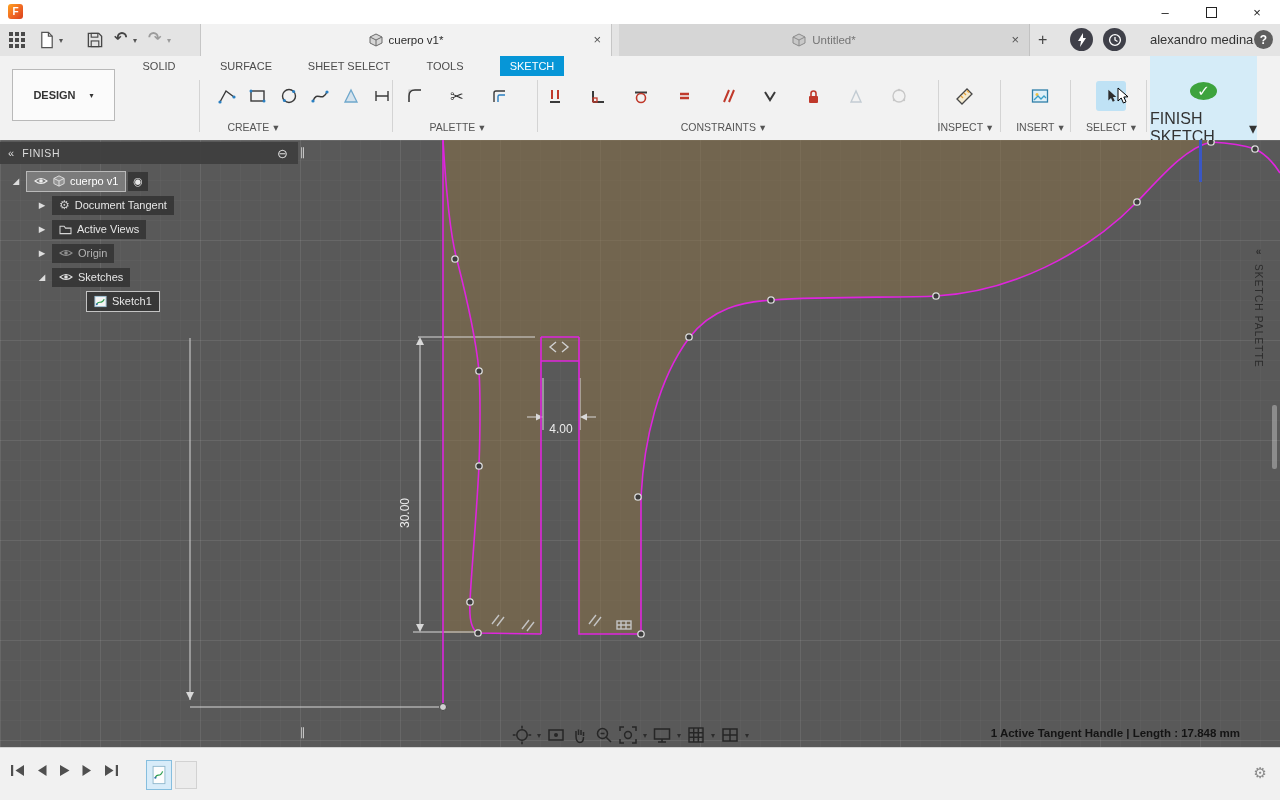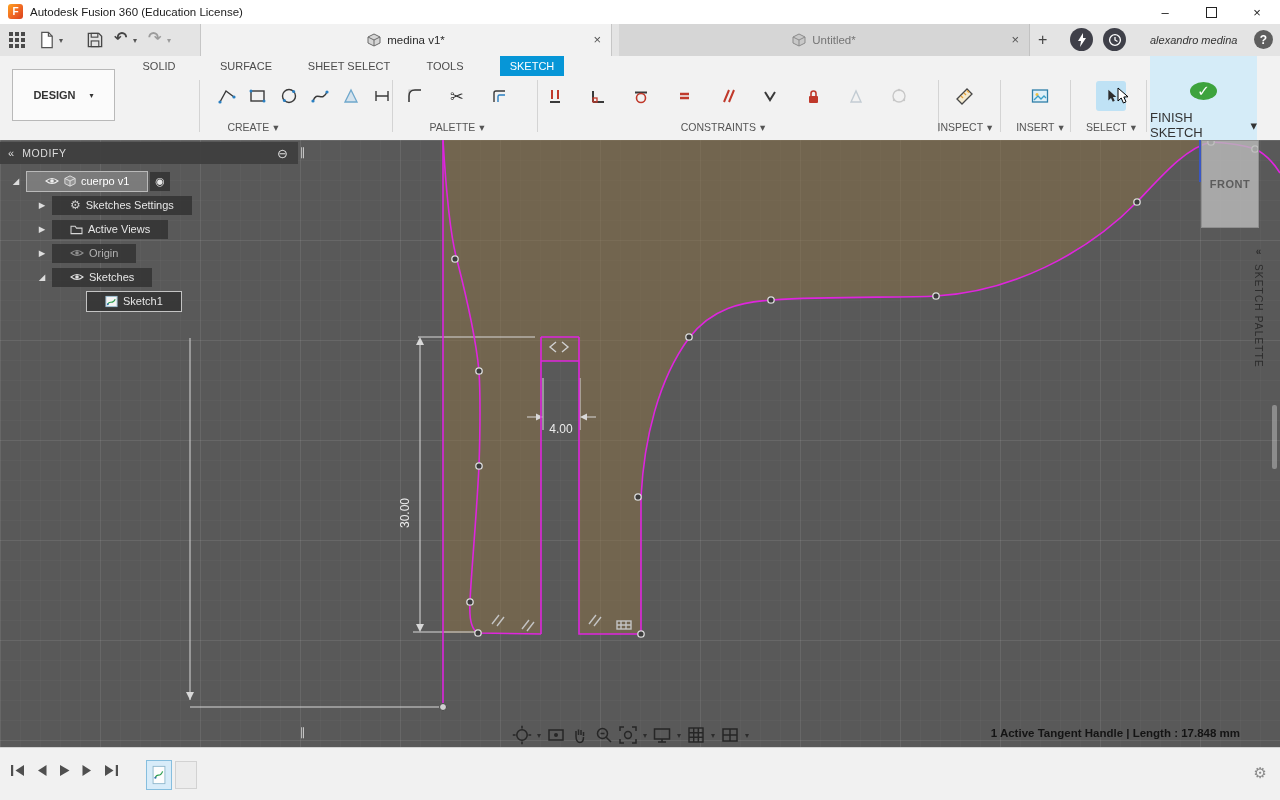--- a/index.html
+++ b/index.html
@@ -20,37 +20,37 @@
   
   .quickbar{position:absolute;top:24px;left:0;right:0;height:32px;background:#e4e4e4;}
   .qb-icon{position:absolute;top:7px;color:#454545;}
   .qb-caret{position:absolute;top:12px;font-size:8px;color:#555;}
   .doc-tab{position:absolute;top:0;height:32px;display:flex;align-items:center;justify-content:center;gap:6px;font-size:11.5px;}
   .doc-tab.active{left:200px;width:410px;background:#f2f2f2;border-left:1px solid #c6c6c6;border-right:1px solid #c6c6c6;color:#2b2b2b;}
   .doc-tab.inactive{left:619px;width:410px;background:#d6d6d6;border-right:1px solid #c2c2c2;color:#757575;}
   .tab-close{position:absolute;right:10px;top:0;line-height:32px;font-size:13px;color:#555;}
   .tab-add{position:absolute;left:1038px;top:0;line-height:32px;font-size:16px;color:#444;}
   .round-icon{position:absolute;top:4px;width:23px;height:23px;border-radius:50%;background:#3f4049;display:flex;align-items:center;justify-content:center;}
-  .user-name{position:absolute;left:1150px;top:0;line-height:32px;font-size:11px;color:#333;font-style:italic;}
+  .user-name{position:absolute;left:1150px;top:0;line-height:32px;font-size:13px;color:#333;}
   .help-circle{position:absolute;left:1254px;top:6px;width:19px;height:19px;border-radius:50%;background:#5e5e5e;color:#fff;
                font-size:12px;font-weight:bold;display:flex;align-items:center;justify-content:center;}
 
   
   .ribbon{position:absolute;top:56px;left:0;right:0;height:84px;background:#f2f2f2;border-bottom:1px solid #c8c8c8;}
   .ws-btn{position:absolute;left:12px;top:13px;width:101px;height:50px;background:#fbfbfb;border:1px solid #b9b9b9;
           display:flex;align-items:center;justify-content:center;gap:14px;font-size:11px;font-weight:bold;color:#333;}
   .rib-tab{position:absolute;top:0;height:20px;line-height:20px;font-size:11px;color:#4c4c4c;text-align:center;}
   .rib-tab.active{background:#0696d7;color:#ffffff;}
   .tool-tile{position:absolute;top:26px;width:28px;height:28px;display:flex;align-items:center;justify-content:center;}
   .group-label{position:absolute;top:65px;transform:translateX(-50%);font-size:10.5px;color:#555;white-space:nowrap;display:flex;gap:4px;align-items:center;}
   .rib-divider{position:absolute;top:24px;height:52px;width:1px;background:#d4d4d4;}
   .finish-panel{position:absolute;left:1150px;top:0;width:107px;height:84px;background:#d5ecf8;display:flex;flex-direction:column;align-items:center;}
   .finish-check{margin-top:26px;width:27px;height:27px;border-radius:50%;background:#3da33d;color:#fff;font-size:15px;font-weight:bold;
                 display:flex;align-items:center;justify-content:center;}
-  .finish-label{margin-top:10px;font-size:13px;color:#333;display:flex;gap:4px;align-items:center;}
+  .finish-label{margin-top:10px;font-size:16px;color:#333;display:flex;gap:4px;align-items:center;}
   .select-tile{position:absolute;left:1096px;top:25px;width:30px;height:30px;background:#bfe2f5;border-radius:3px;
                display:flex;align-items:center;justify-content:center;}
   .cursor-overlay{position:absolute;left:1116px;top:31px;z-index:40;}
 
   
   .canvas{position:absolute;top:140px;left:0;width:1280px;height:607px;overflow:hidden;background-color:#595959;
     background-image:
       linear-gradient(rgba(255,255,255,0.06) 1px, transparent 1px),
       linear-gradient(90deg, rgba(255,255,255,0.06) 1px, transparent 1px),
       linear-gradient(rgba(255,255,255,0.025) 1px, transparent 1px),
@@ -69,21 +69,21 @@
 
   
   .browser-header{position:absolute;left:0;top:2px;width:298px;height:22px;background:rgba(62,62,62,0.92);
                   display:flex;align-items:center;color:#dcdcdc;}
   .bh-collapse{margin-left:8px;font-size:11px;}
   .bh-label{margin-left:8px;font-size:10.5px;letter-spacing:0.6px;flex:1;}
   .bh-minus{margin-right:10px;font-size:13px;}
   .grip{position:absolute;color:#d3d3d3;font-size:11px;}
   .b-row{position:absolute;height:22px;display:flex;align-items:center;gap:2px;}
   .tri{width:16px;text-align:center;font-size:8.5px;color:#ddd;}
-  .chip{display:flex;align-items:center;gap:5px;background:rgba(48,48,48,0.78);padding:0 18px;height:19px;color:#e6e6e6;font-size:11px;white-space:nowrap;}
+  .chip{display:flex;align-items:center;gap:5px;background:rgba(48,48,48,0.78);padding:0 7px;height:19px;color:#e6e6e6;font-size:11px;white-space:nowrap;}
   .chip.sel{background:rgba(125,125,125,0.95);border:1px solid #b9b9b9;color:#fff;}
   .chip.outline{border:1px solid #c3c3c3;}
   .chip.dim{color:#b2b2b2;}
   .gear-glyph{font-size:12px;color:#cfcfcf;}
 
   
   .comments-bar{position:absolute;left:0;top:582px;width:297px;height:23px;background:rgba(62,62,62,0.92);
                 display:flex;align-items:center;color:#e3e3e3;}
   .cb-label{margin-left:26px;font-size:10.5px;letter-spacing:0.6px;flex:1;}
   .cb-plus{margin-right:9px;font-size:13px;}
@@ -99,21 +99,20 @@
   .tl-ghost{width:20px;height:26px;background:#ececec;border:1px solid #d2d2d2;}
   .tl-gear{position:absolute;right:13px;top:16px;font-size:15px;color:#8a8a8a;}
 </style>
 </head>
 <body>
 
 <div class="screen">
 
   <div class="titlebar">
     <div class="logo">F</div>
-    <div class="app-title">Autodesk Fusion 360 (Education License)</div>
     <div class="win-controls">
       <div class="win-btn">–</div>
       <div class="win-btn">
           <span class="max-box"></span>
         </div>
       <div class="win-btn">×</div>
     </div>
   </div>
 
   <div class="quickbar">
@@ -151,21 +150,21 @@
     <span class="qb-icon" style="left:148px;top:4px;font-size:16px;font-weight:bold;opacity:.45">↷</span>
     <span class="qb-caret" style="left:167px;opacity:.5">▾</span>
 
     <div class="doc-tab active">
       <span>
         <svg width="14" height="14" viewBox="0 0 14 14">
             <path d="M7,1 L13,4 V10 L7,13 L1,10 V4 Z" fill="#d6d6d6" stroke="#6b6b6b" stroke-width="1"></path>
             <path d="M1,4 L7,7 L13,4 M7,7 V13" fill="none" stroke="#6b6b6b" stroke-width="1"></path>
           </svg>
       </span>
-      <span>medina v1*</span>
+      <span>cuerpo v1*</span>
       <span class="tab-close">×</span>
     </div>
     <div class="doc-tab inactive">
       <span>
         <svg width="14" height="14" viewBox="0 0 14 14">
             <path d="M7,1 L13,4 V10 L7,13 L1,10 V4 Z" fill="#c8c8c8" stroke="#8b8b8b" stroke-width="1"></path>
             <path d="M1,4 L7,7 L13,4 M7,7 V13" fill="none" stroke="#8b8b8b" stroke-width="1"></path>
           </svg>
       </span>
       <span>Untitled*</span>
@@ -440,33 +439,30 @@
       <g stroke="#c4c4c4" stroke-width="1.4" fill="none">
         <path d="M492,484 l7,-9 M497,486 l7,-9"></path>
         <path d="M522,489 l7,-9 M527,491 l7,-9"></path>
         <path d="M589,484 l7,-9 M594,486 l7,-9"></path>
         <rect x="617" y="481" width="14" height="8"></rect>
         <path d="M617,485 h14 M621,481 v8 M626,481 v8"></path>
       </g>
     </svg>
 
     <div class="vc-axis"></div>
-    <div class="viewcube">
-      <span>FRONT</span>
-    </div>
 
     <div class="palette-tab">
       <span class="palette-chevrons">«</span>
       <span class="palette-text">SKETCH PALETTE</span>
     </div>
     <div class="scroll-strip"></div>
 
     <div class="browser-header">
       <span class="bh-collapse">«</span>
-      <span class="bh-label">MODIFY</span>
+      <span class="bh-label">FINISH</span>
       <span class="bh-minus">⊖</span>
     </div>
     <span class="grip" style="left:300px;top:6px">∥</span>
 
     <div class="b-row" style="left:8px;top:30px">
       <span class="tri">◢</span>
       <span class="chip sel">
         <span>
           <svg width="14" height="10" viewBox="0 0 14 10">
               <path d="M1,5 Q7,0 13,5 Q7,10 1,5 Z" fill="none" stroke="#eee" stroke-width="1.1"></path>
@@ -481,21 +477,21 @@
         </span>
         <span>cuerpo v1</span>
       </span>
       <span class="chip" style="padding:0 5px">◉</span>
     </div>
 
     <div class="b-row" style="left:34px;top:54px">
       <span class="tri">▶</span>
       <span class="chip">
         <span class="gear-glyph">⚙</span>
-        <span>Sketches Settings</span>
+        <span>Document Tangent</span>
       </span>
     </div>
 
     <div class="b-row" style="left:34px;top:78px">
       <span class="tri">▶</span>
       <span class="chip">
         <span>
           <svg width="13" height="11" viewBox="0 0 14 12">
               <path d="M1,2.5 h4.5 l1.5,2 H13 V10.5 H1 Z" fill="none" stroke="#d8d8d8" stroke-width="1.1"></path>
             </svg>

